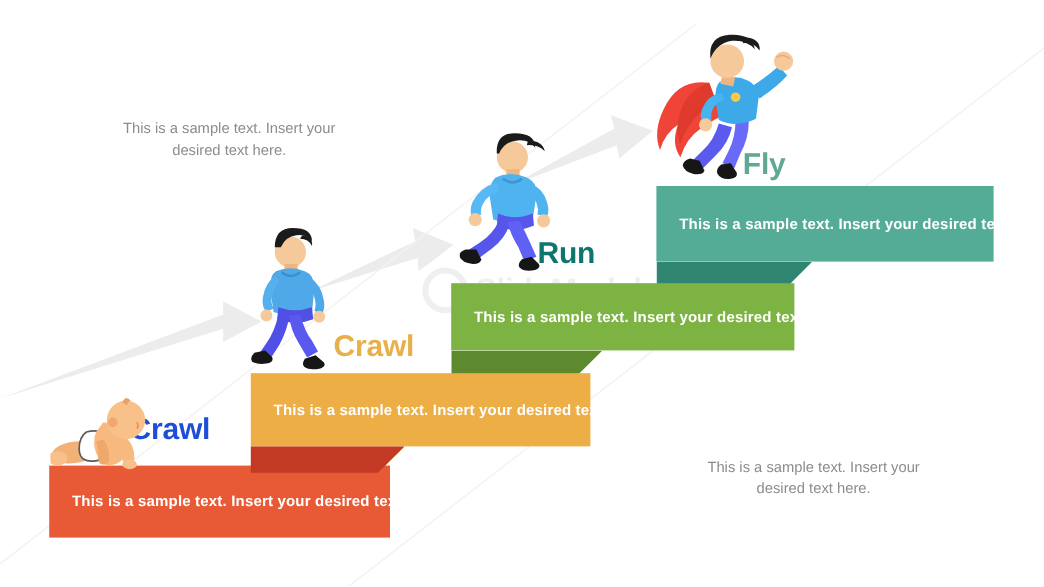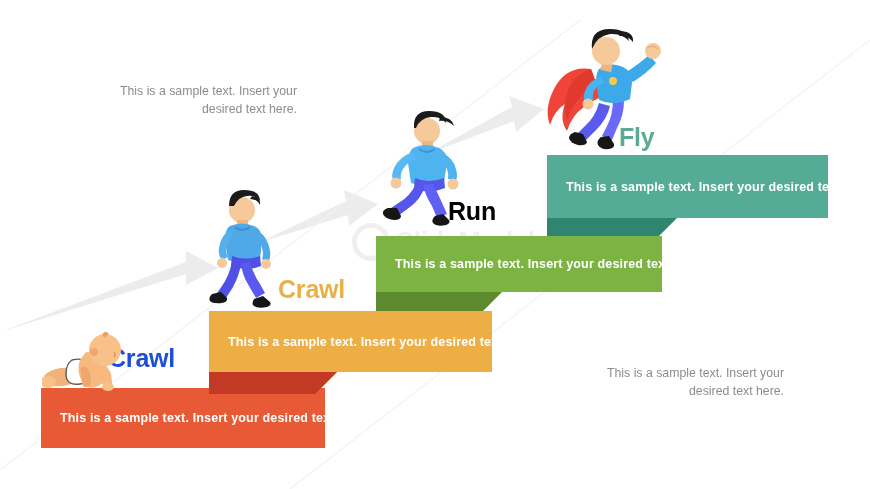--- a/index.html
+++ b/index.html
@@ -78,22 +78,23 @@
     letter-spacing: -0.2px;
     white-space: nowrap;
   }
 
   
   .note {
     position: absolute;
     color: #8c8c8c;
     font-size: 12.3px;
     line-height: 1.5;
-    text-align: right;
+    text-align: center;
     white-space: pre-line;
+    margin-top: 16px;
   }
 
   
   .figure { position: absolute; }
 </style>
 </head>
 <body>
 
 <div id="slide">
 
@@ -133,21 +134,21 @@
   <div class="step-title" style="left:619px; top:123px; color:#5EA894;">Fly</div>
 
   <div class="step" style="left:376px; top:236px;">
     <div class="step-side" style="left:0px; top:56px; width:126px; height:22px;
                 background:#5E8A2F;
                 clip-path: polygon(0 0, 126px 0, 104px 22px, 0 22px);"></div>
     <div class="step-face" style="width:286px; height:56px; background:#7CB342;">
       <span>This is a sample text. Insert your desired text here.</span>
     </div>
   </div>
-  <div class="step-title" style="left:448px; top:197px; color:#000000;">Run</div>
+  <div class="step-title" style="left:448px; top:197px; color:#0f766e;">Run</div>
 
   <div class="step" style="left:209px; top:311px;">
     <div class="step-side" style="left:0px; top:61px; width:128px; height:22px;
                 background:#CE900E;
                 clip-path: polygon(0 0, 128px 0, 106px 22px, 0 22px);"></div>
     <div class="step-face" style="width:283px; height:61px; background:#EDAE45;">
       <span>This is a sample text. Insert your desired text here.</span>
     </div>
   </div>
   <div class="step-title" style="left:278px; top:275px; color:#E8B04B;">Crawl</div>

